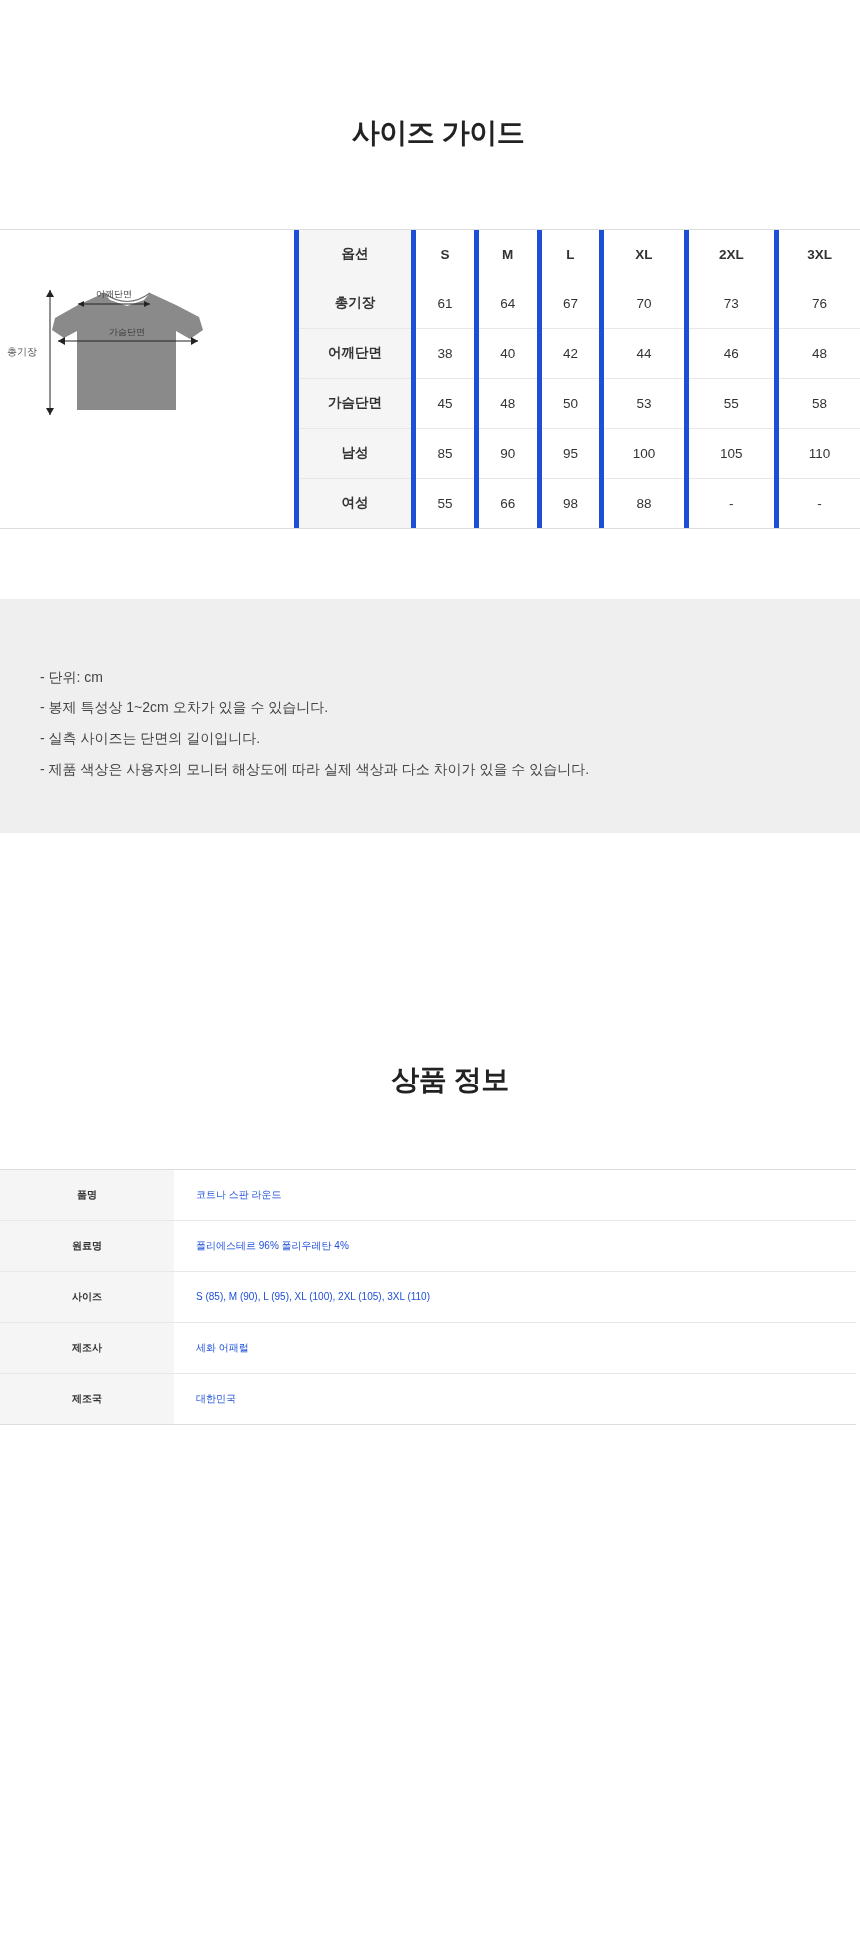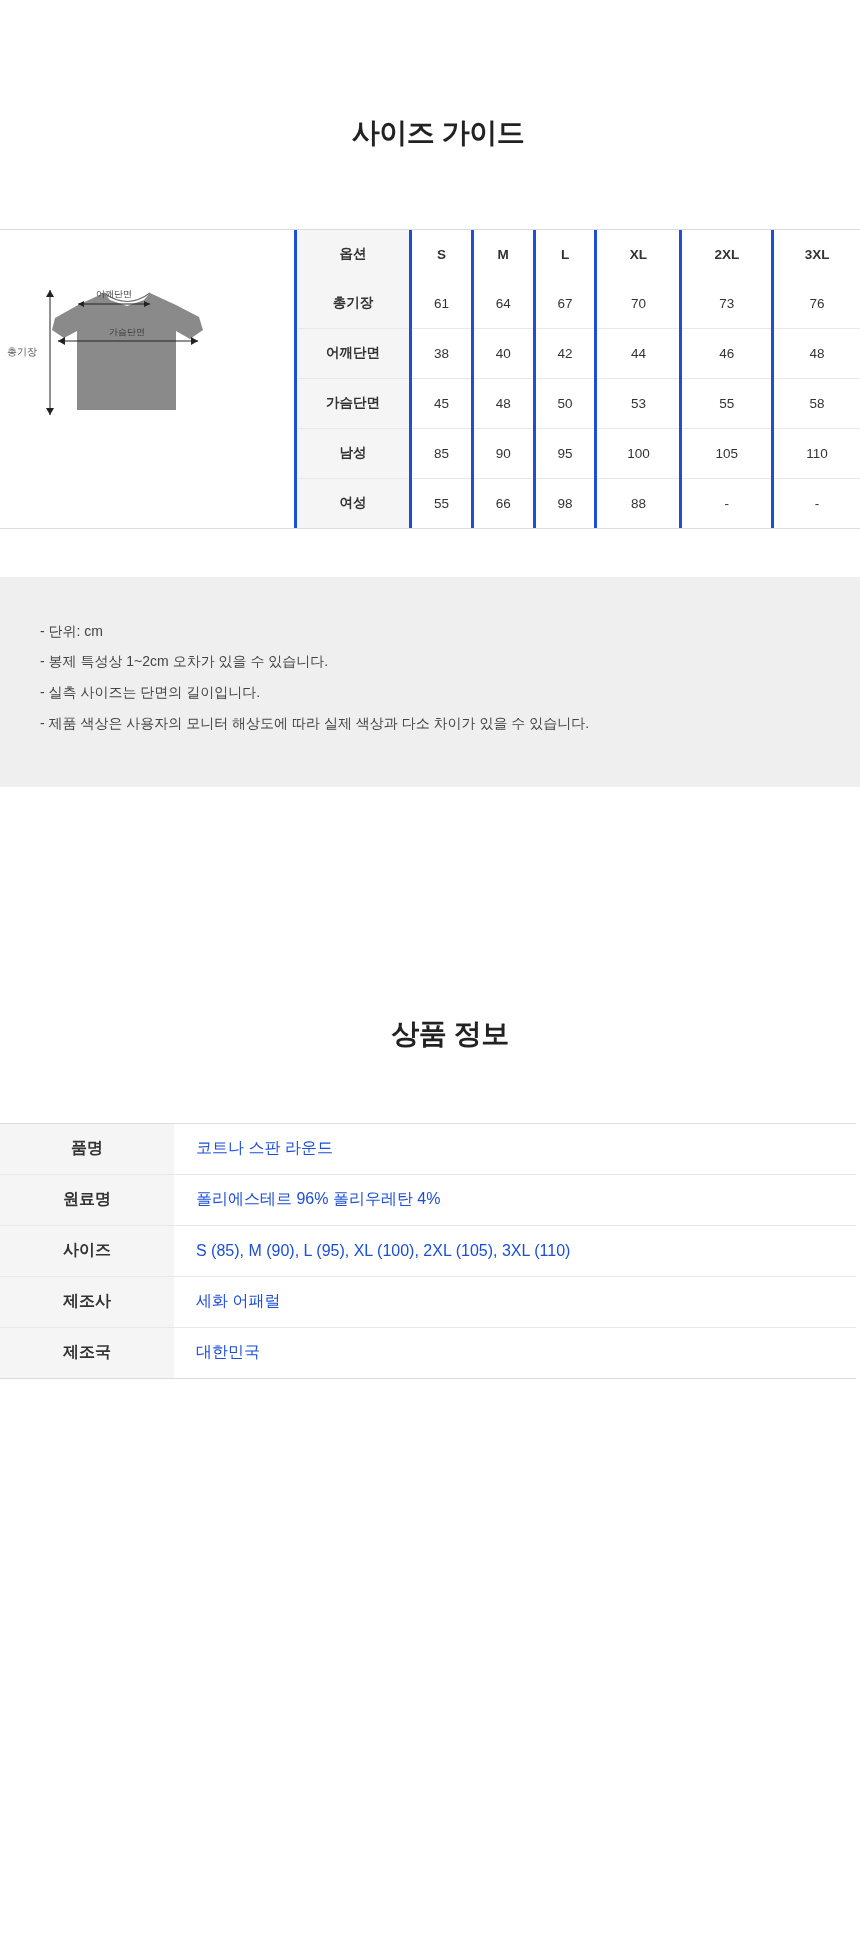--- a/index.html
+++ b/index.html
@@ -53,21 +53,21 @@
     top: 0;
   }
 
   .size-table {
     flex: 1 1 auto;
     border-collapse: collapse;
     table-layout: fixed;
     font-size: 13.5px;
   }
   .size-table th, .size-table td {
-    border-left: 3px solid #1d4ed8;
+    border-left: 5px solid #1d4ed8;
     border-bottom: 1px solid #e8e8e8;
     text-align: center;
     height: 47px;
     font-weight: normal;
     color: #333333;
   }
   .size-table tr:last-child th,
   .size-table tr:last-child td {
     border-bottom: none;
   }
@@ -81,23 +81,23 @@
     font-weight: bold;
     width: 110px;
     color: #333333;
   }
   .size-table thead .rowhead {
     background: #f5f5f5;
   }
 
   
   .notes {
-    margin-top: 48px;
+    margin-top: 70px;
     background: #efefef;
-    padding: 44px 40px 52px 40px;
+    padding: 68px 40px 52px 40px;
     box-sizing: border-box;
   }
   .notes p {
     margin: 0 0 9px 0;
     font-size: 14px;
     color: #444444;
     line-height: 1.55;
   }
   .notes p:last-child { margin-bottom: 0; }
 
@@ -112,21 +112,21 @@
     padding-left: 40px;
   }
 
   .info-table {
     margin-top: 70px;
     width: 856px;
     border-collapse: collapse;
     table-layout: fixed;
     border-top: 1px solid #dddddd;
     border-bottom: 1px solid #dddddd;
-    font-size: 16px;
+    font-size: 10px;
   }
   .info-table th {
     width: 172px;
     background: #f5f5f5;
     font-weight: bold;
     text-align: center;
     color: #333333;
     border-bottom: 1px solid #e8e8e8;
     height: 48px;
   }

